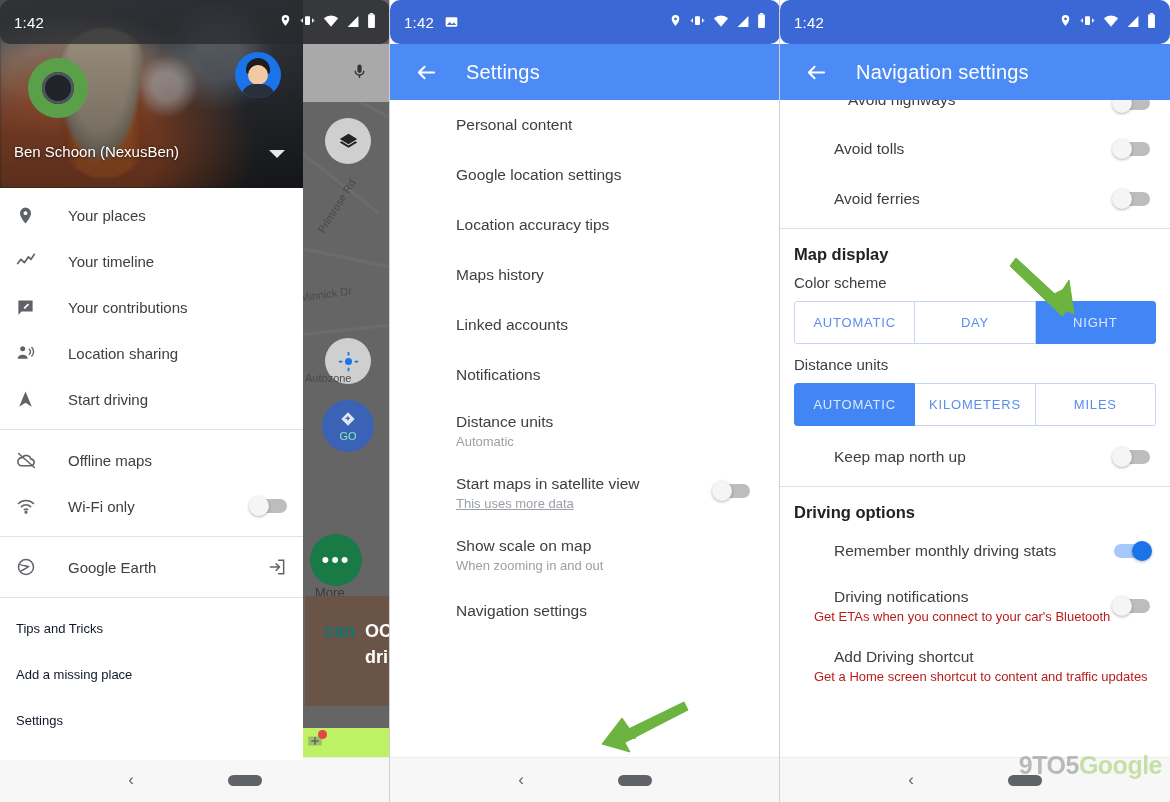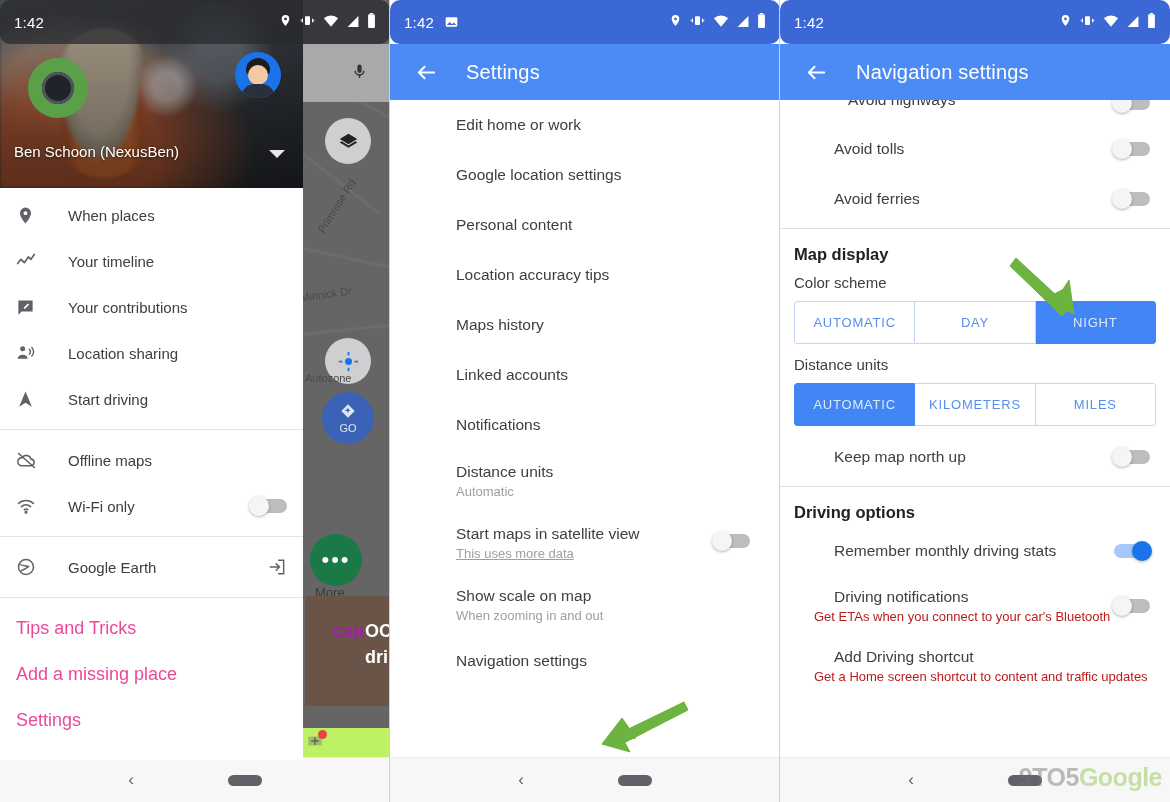--- a/index.html
+++ b/index.html
@@ -32,21 +32,21 @@
   .map-bg { position:absolute; inset:0; background:#8d8d8d; }
   .map-shade { position:absolute; inset:0; background:rgba(70,70,70,.55); }
   .map-road { position:absolute; background:#9b9b9b; }
   .map-topbox { position:absolute; top:44px; left:300px; width:90px; height:58px;
     background:#a9a9a9; border-radius:4px 0 0 4px; display:flex; align-items:center;
     justify-content:flex-end; padding-right:22px; }
   .map-fab { position:absolute; border-radius:50%; display:flex; align-items:center;
     justify-content:center; }
   .fab-layers { top:118px; left:325px; width:46px; height:46px; background:#cfcfcf; }
   .fab-loc    { top:338px; left:325px; width:46px; height:46px; background:#cfcfcf; }
-  .fab-go     { top:392px; left:322px; width:52px; height:52px; background:#3a63b8; color:#e5e5e5; }
+  .fab-go     { top:400px; left:322px; width:52px; height:52px; background:#3a63b8; color:#86efac; }
   .fab-more   { top:534px; left:310px; width:52px; height:52px; background:#197a46; color:#fff; font-size:22px; letter-spacing:2px; }
   .more-lbl { position:absolute; top:585px; left:315px; color:#3a3a3a; font-size:13px; }
   .map-label { position:absolute; color:#4a4a4a; font-size:11px; transform:rotate(-58deg); white-space:nowrap;}
   .map-card { position:absolute; bottom:78px; background:#6a5448; }
   .map-bottom { position:absolute; left:300px; bottom:28px; width:90px; height:46px; background:#bef264; }
 
   .drawer { position:absolute; top:0; left:0; width:303px; height:760px;
     background:#fff; z-index:10; display:flex; flex-direction:column; }
   .drawer-head { height:188px; position:relative; overflow:hidden;
     background:linear-gradient(145deg,#4a5058 0%,#2f3339 45%,#23262b 100%); }
@@ -81,21 +81,21 @@
   .dh-caret { position:absolute; right:18px; bottom:30px; width:0; height:0;
     border-left:8px solid transparent; border-right:8px solid transparent;
     border-top:8px solid #e8e8e8; }
 
   .drawer-list { flex:1; background:#fff; padding-top:4px; }
   .d-item { height:46px; display:flex; align-items:center; padding:0 16px; cursor:pointer; }
   .d-item .d-ico { width:40px; display:flex; align-items:center; justify-content:flex-start; color:#5f6368; }
   .d-item .d-lbl { font-size:15px; color:#3c4043; margin-left:12px; }
   .d-item .d-trail { margin-left:auto; display:flex; align-items:center; }
   .d-sep { height:1px; background:#e3e3e3; margin:7px 0; }
-  .d-plain { height:46px; display:flex; align-items:center; padding:0 16px; font-size:18px; color:#ec4899; cursor:pointer; }
+  .d-plain { height:46px; display:flex; align-items:center; padding:0 16px; font-size:13px; color:#0f172a; cursor:pointer; }
 
   
   .switch { width:36px; height:14px; border-radius:8px; position:relative; display:inline-block; }
   .switch .knob { position:absolute; top:-3px; width:20px; height:20px; border-radius:50%;
     box-shadow:0 1px 3px rgba(0,0,0,.3); }
   .switch.off { background:#bdbdbd; }
   .switch.off .knob { left:-2px; background:#f5f5f5; }
   .switch.on { background:#a6c8fb; }
   .switch.on .knob { right:-2px; background:#1a73e8; }
 
@@ -127,21 +127,21 @@
   .n-top-clip .t1 { font-size:15.5px; color:#3c4043; position:absolute; top:-9px; left:14px; }
 
   
   .navbar { position:absolute; bottom:0; left:0; right:0; height:45px; background:#f7f7f7;
     display:flex; align-items:center; justify-content:center; gap:84px; border-top:1px solid #ececec; }
   .navbar .chev { color:#5f6368; font-size:17px; margin-right:10px; }
   .navbar .pill { width:34px; height:11px; border-radius:6px; background:#5f6368; }
 
   
   .arrow { position:absolute; z-index:60; pointer-events:none; }
-  .wm { position:absolute; right:8px; bottom:10px; z-index:70; font-size:25px; font-weight:bold;
+  .wm { position:absolute; right:8px; bottom:22px; z-index:70; font-size:25px; font-weight:bold;
     letter-spacing:-.5px; opacity:.45;margin-top:24px; }
   .wm .a { color:#6f6f6f; } .wm .b { color:#8bc34a; }
 
   .divline { position:absolute; top:0; bottom:0; width:1px; background:#d0d0d0; z-index:40; }
 </style>
 </head>
 <body>
 
 <div class="screen">
 
@@ -181,21 +181,21 @@
           </svg>
         <div style="font-size:11px;margin-top:1px;">GO</div>
       </div>
     </div>
     <div class="map-fab fab-more">•••</div>
     <div class="more-lbl">More</div>
     <div class="map-label" style="left:306px;top:200px;">Primrose Rd</div>
     <div class="map-label" style="left:300px;top:288px;transform:rotate(-8deg);">Minnick Dr</div>
     <div class="map-label" style="left:305px;top:372px;transform:none;">Autozone</div>
     <div class="map-card" style="left:305px;width:86px;height:110px;bottom:96px;"></div>
-    <div style="position:absolute;left:306px;bottom:160px;color:#a21caf;font-size:18px;font-weight:bold;z-index:6;padding-left:27px;">can</div>
+    <div style="position:absolute;left:324px;bottom:160px;color:#0f766e;font-size:18px;font-weight:bold;z-index:6;">can</div>
     <div style="position:absolute;left:365px;bottom:160px;color:#fff;font-size:18px;font-weight:bold;z-index:7;">OC</div>
     <div style="position:absolute;left:365px;bottom:134px;color:#fff;font-size:18px;font-weight:bold;z-index:7;">dri</div>
     <div class="map-bottom">
       <div style="position:relative;left:6px;top:4px;">
         <svg width="18" height="18" viewBox="0 0 24 24" fill="#5f6368">
             <path d="M3 6h18v12H3z" opacity=".35"></path>
             <path d="M12 7v10M7 12h10" stroke="#5f6368" stroke-width="2"></path>
           </svg>
         <span style="position:absolute;left:12px;top:-2px;width:9px;height:9px;border-radius:50%;background:#e8453c;"></span>
       </div>
@@ -241,21 +241,21 @@
       </div>
 
       <div class="drawer-list">
 
         <div class="d-item">
           <span class="d-ico">
             <svg width="19" height="19" viewBox="0 0 24 24" fill="#5f6368">
                 <path d="M12 2a7 7 0 0 0-7 7c0 5.2 7 13 7 13s7-7.8 7-13a7 7 0 0 0-7-7zm0 9.5A2.5 2.5 0 1 1 12 6.5a2.5 2.5 0 0 1 0 5z"></path>
               </svg>
           </span>
-          <span class="d-lbl">When places</span>
+          <span class="d-lbl">Your places</span>
         </div>
 
         <div class="d-item">
           <span class="d-ico">
             <svg width="20" height="20" viewBox="0 0 24 24" fill="none" stroke="#5f6368" stroke-width="2" stroke-linecap="round" stroke-linejoin="round">
                 <path d="M2 15l4-5 4 4 5-7 3 3 4-6"></path>
               </svg>
           </span>
           <span class="d-lbl">Your timeline</span>
         </div>
@@ -386,27 +386,24 @@
       <span class="back">
         <svg width="23" height="23" viewBox="0 0 24 24" fill="none" stroke="#fff" stroke-width="2" stroke-linecap="round" stroke-linejoin="round">
             <path d="M20 12H4M10 6l-6 6 6 6"></path>
           </svg>
       </span>
       <span class="title">Settings</span>
     </div>
 
     <div class="s-list">
       <div class="s-item">
-          <span class="txtwrap"><span class="t1">Edit home or work</span></span>
+          <span class="txtwrap"><span class="t1">Personal content</span></span>
         </div>
       <div class="s-item">
           <span class="txtwrap"><span class="t1">Google location settings</span></span>
-        </div>
-      <div class="s-item">
-          <span class="txtwrap"><span class="t1">Personal content</span></span>
         </div>
       <div class="s-item">
           <span class="txtwrap"><span class="t1">Location accuracy tips</span></span>
         </div>
       <div class="s-item">
           <span class="txtwrap"><span class="t1">Maps history</span></span>
         </div>
       <div class="s-item">
           <span class="txtwrap"><span class="t1">Linked accounts</span></span>
         </div>

